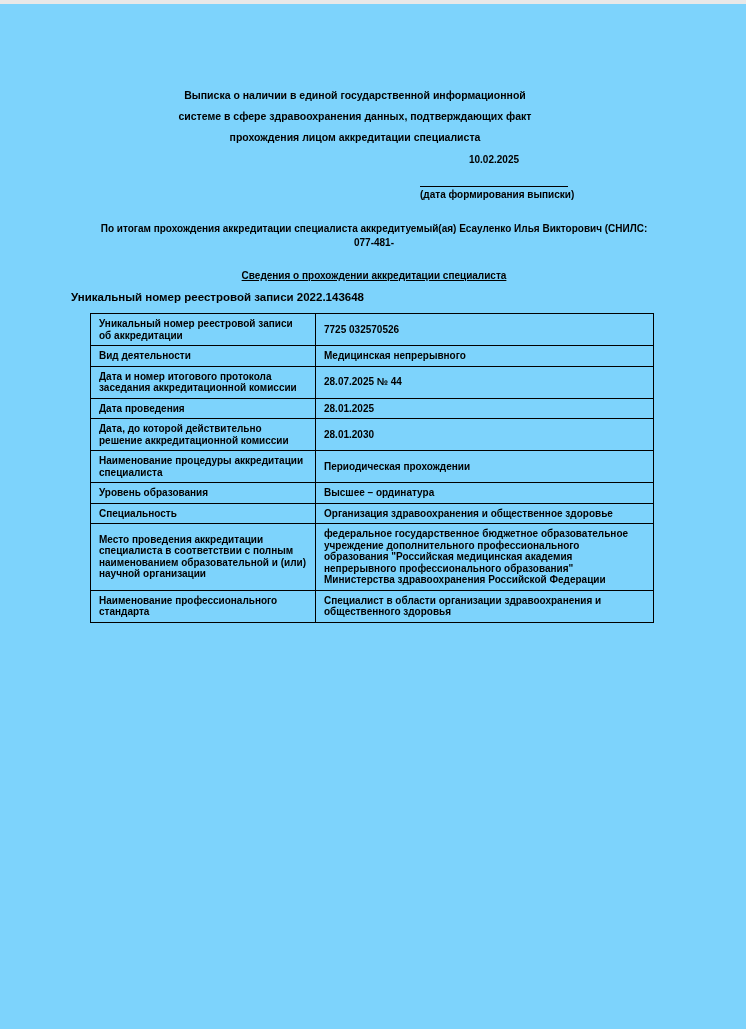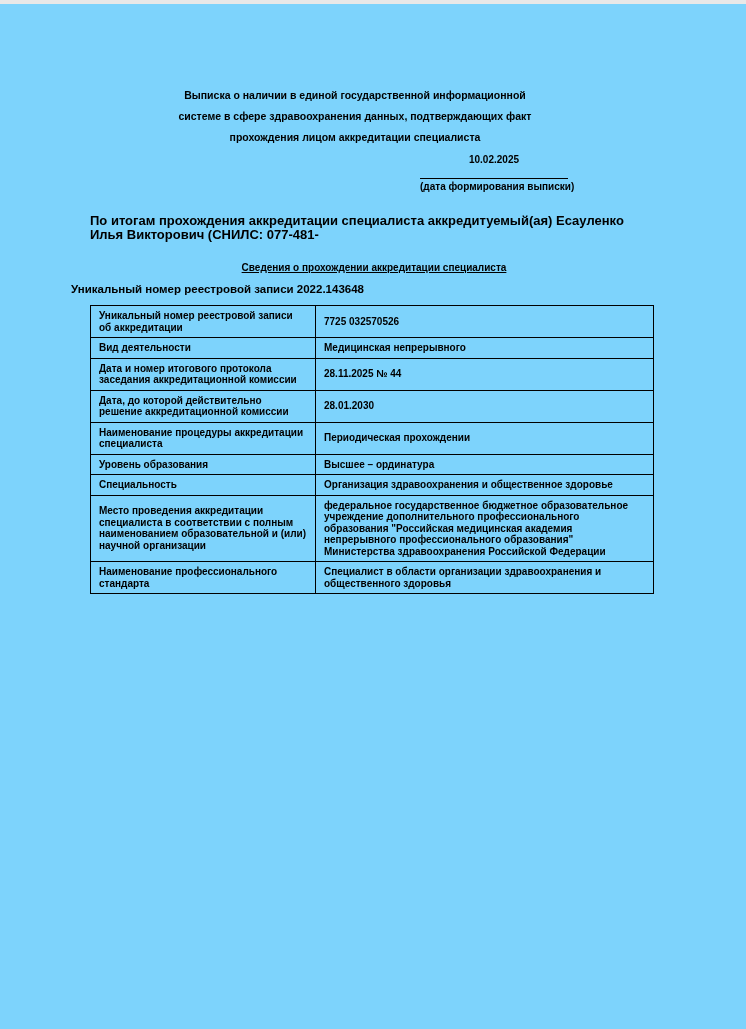--- a/index.html
+++ b/index.html
@@ -29,32 +29,32 @@
     line-height: 21px;
   }
   .date-block {
     width: 148px;
     margin: 5px 0 0 330px;
     text-align: center;
     font-size: 10px;
   }
   .date-value {
     line-height: 13px;
-    padding-bottom: 12px;
+    padding-bottom: 20px;
     border-bottom: 1.5px solid #000000;
   }
   .date-caption {
     line-height: 13px;
     padding-top: 1px;
     white-space: nowrap;
   }
   .intro {
     margin-top: 21px;
-    text-align: left;
-    font-size: 13px;
+    text-align: center;
+    font-size: 10px;
     line-height: 14px;
   }
   .section-heading {
     margin-top: 19px;
     text-align: center;
     font-size: 10px;
     line-height: 13px;
     text-decoration: underline;
   }
   .registry-heading {
@@ -116,21 +116,25 @@
         <tr>
           <td>Уникальный номер реестровой записи об аккредитации</td>
           <td>7725 032570526</td>
         </tr>
         <tr>
           <td>Вид деятельности</td>
           <td>Медицинская непрерывного</td>
         </tr>
         <tr>
           <td>Дата и номер итогового протокола заседания аккредитационной комиссии</td>
-          <td>28.11.2025 № 44</td>
+          <td>28.07.2025 № 44</td>
+        </tr>
+        <tr>
+          <td>Дата проведения</td>
+          <td>28.01.2025</td>
         </tr>
         <tr>
           <td>Дата, до которой действительно решение аккредитационной комиссии</td>
           <td>28.01.2030</td>
         </tr>
         <tr>
           <td>Наименование процедуры аккредитации специалиста</td>
           <td>Периодическая прохождении</td>
         </tr>
         <tr>

